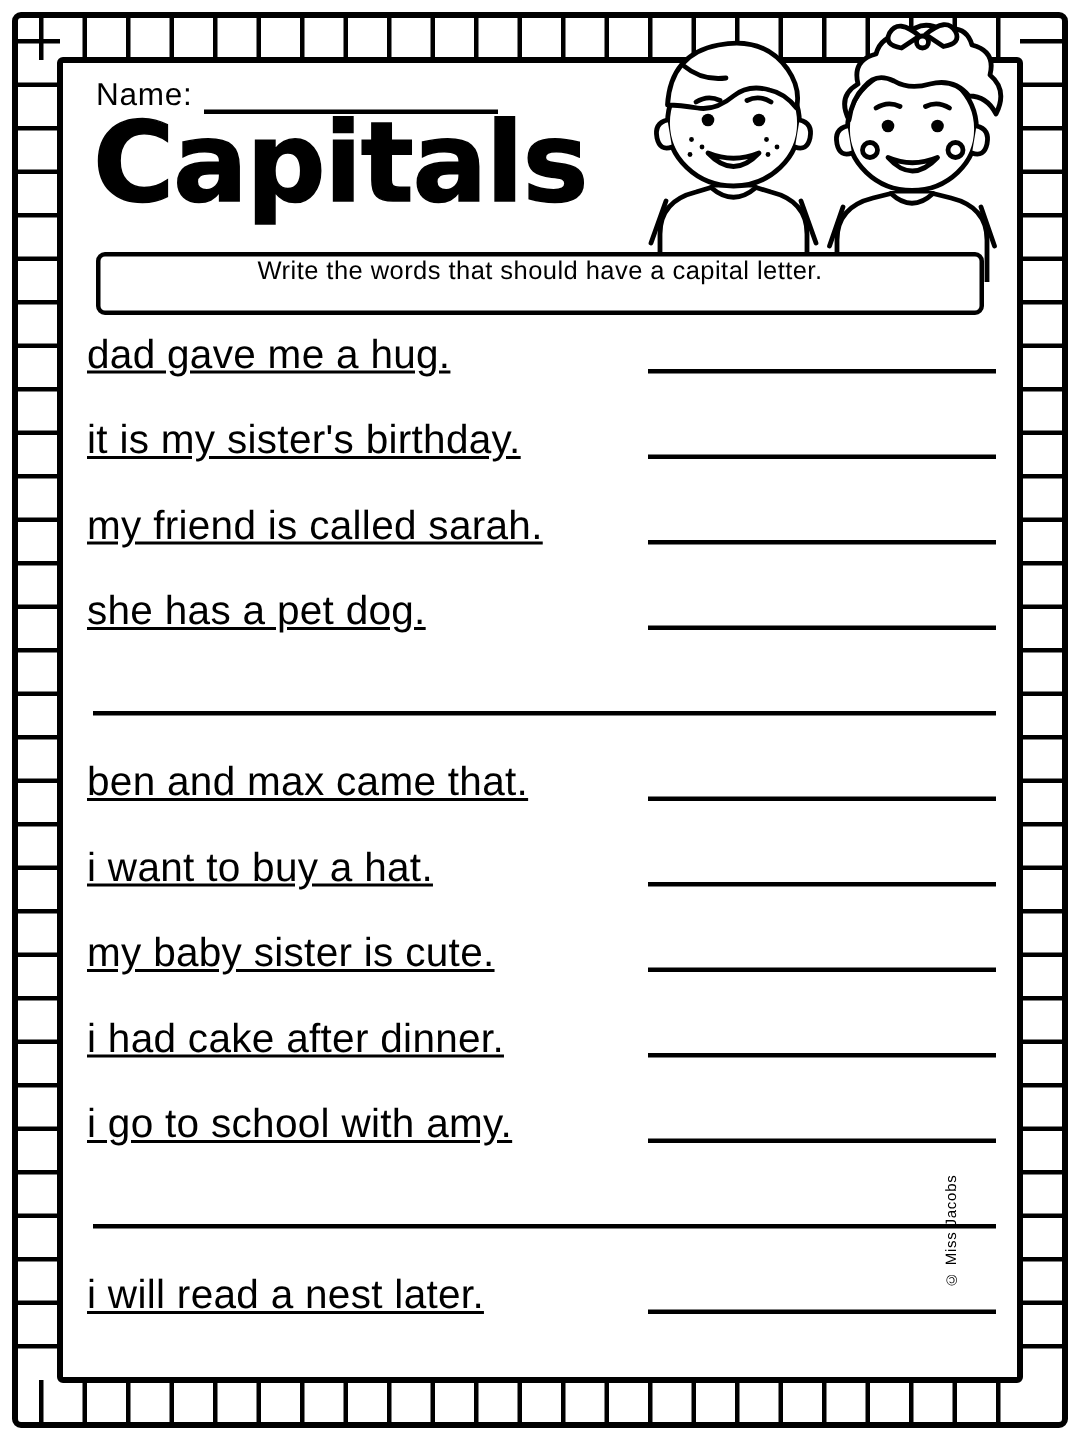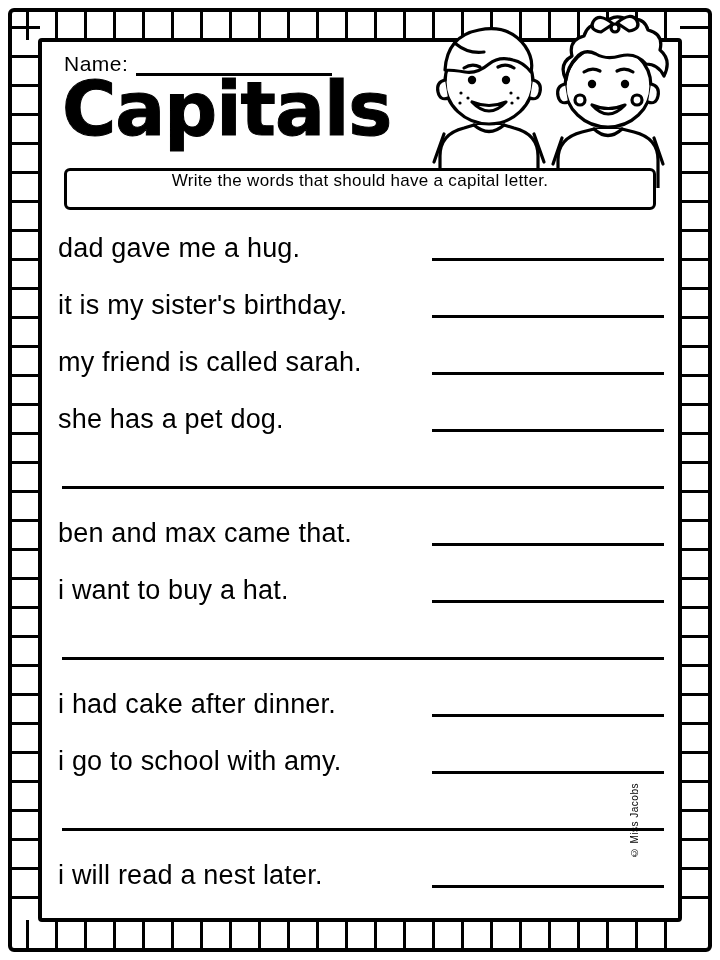--- a/index.html
+++ b/index.html
@@ -121,22 +121,23 @@
 
   
   .rows {
     position: absolute;
     left: 12px;
     top: 176px;
     width: 606px;
   }
   .row {
     display: flex;
-    align-items: center;
+    align-items: flex-start;
     height: 57px;
+    text-decoration: underline;
   }
   .sentence {
     width: 370px;
     font-family: "Liberation Sans", sans-serif;
     font-size: 27px;
     line-height: 1.05;
     letter-spacing: 0.2px;
     white-space: nowrap;
     padding-bottom: 4px;
   }
@@ -378,20 +379,21 @@
         </div>
         <div class="row">
           <div class="sentence">ben and max came that.</div>
           <div class="answer-line"></div>
         </div>
         <div class="row">
           <div class="sentence">i want to buy a hat.</div>
           <div class="answer-line"></div>
         </div>
         <div class="row">
+          <div class="sentence">my baby sister is cute.</div>
           <div class="answer-line"></div>
         </div>
         <div class="row">
           <div class="sentence">i had cake after dinner.</div>
           <div class="answer-line"></div>
         </div>
         <div class="row">
           <div class="sentence">i go to school with amy.</div>
           <div class="answer-line"></div>
         </div>

